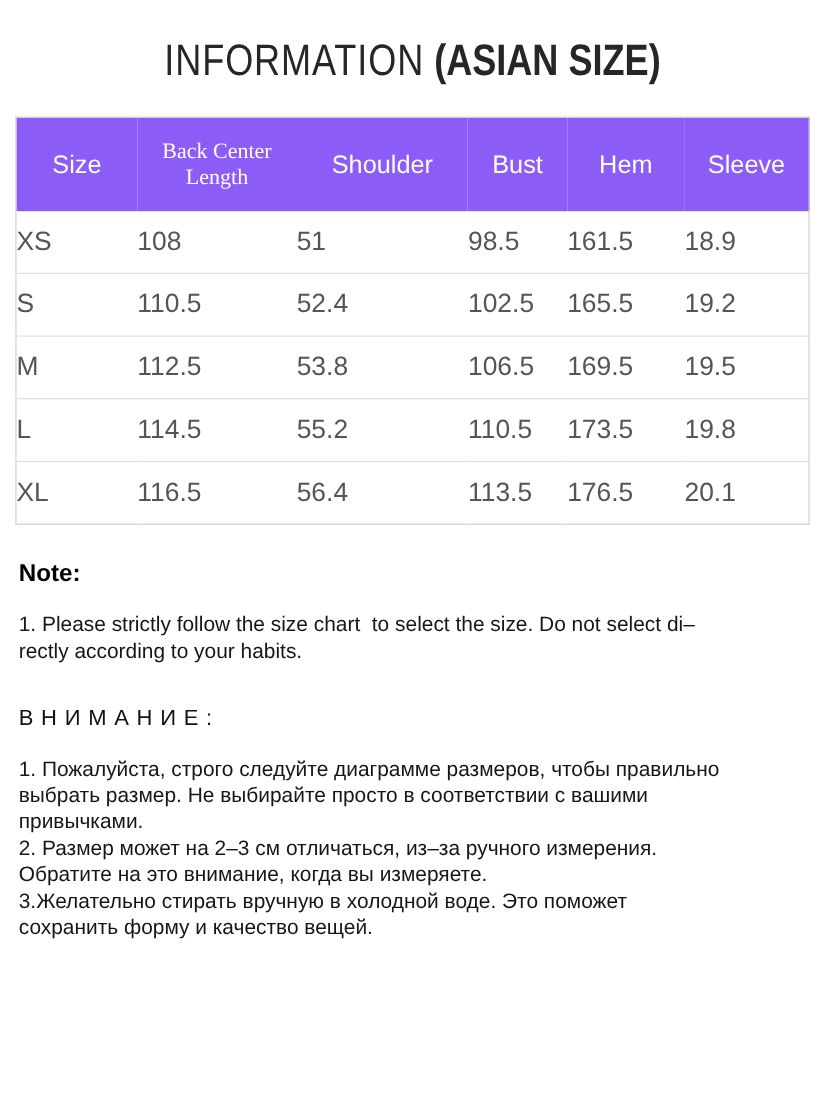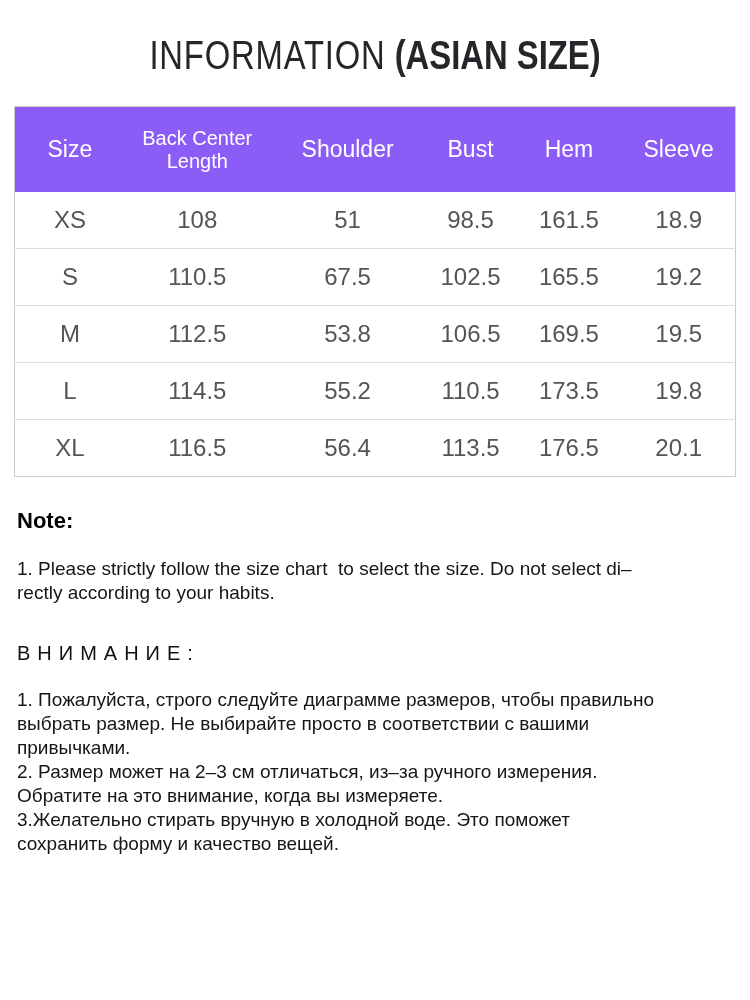--- a/index.html
+++ b/index.html
@@ -38,35 +38,34 @@
   table.size-table thead th {
     background: #8b5cf6;
     color: #ffffff;
     font-weight: 400;
     height: 85px;
     font-size: 23px;
     text-align: center;
     vertical-align: middle;
     padding: 0;
   }
-  table.size-table thead th.col-bcl { font-size: 20px; }
+  table.size-table thead th.col-bcl { font-size: 20px; font-family: Liberation Serif, serif; }
   table.size-table thead th.col-bcl span {
     display: inline-block;
     width: 116px;
     line-height: 1.15;
   }
   table.size-table col.c-size    { width: 15.3%; }
   table.size-table col.c-bcl     { width: 20.1%; }
   table.size-table col.c-shoulder{ width: 21.6%; }
   table.size-table col.c-bust    { width: 12.5%; }
   table.size-table col.c-hem     { width: 14.8%; }
   table.size-table col.c-sleeve  { width: 15.7%; }
   table.size-table tbody td {
     height: 56px;
-    text-align: center;
     vertical-align: middle;
     font-size: 24px;
     color: #555555;
     padding: 0;
   }
   table.size-table tbody tr + tr td { border-top: 1px solid #dddddd; }
 
   
   .notes { padding: 0 3px; }
   .note-heading {
@@ -124,21 +123,21 @@
         <td>XS</td>
         <td>108</td>
         <td>51</td>
         <td>98.5</td>
         <td>161.5</td>
         <td>18.9</td>
       </tr>
       <tr>
         <td>S</td>
         <td>110.5</td>
-        <td>67.5</td>
+        <td>52.4</td>
         <td>102.5</td>
         <td>165.5</td>
         <td>19.2</td>
       </tr>
       <tr>
         <td>M</td>
         <td>112.5</td>
         <td>53.8</td>
         <td>106.5</td>
         <td>169.5</td>

